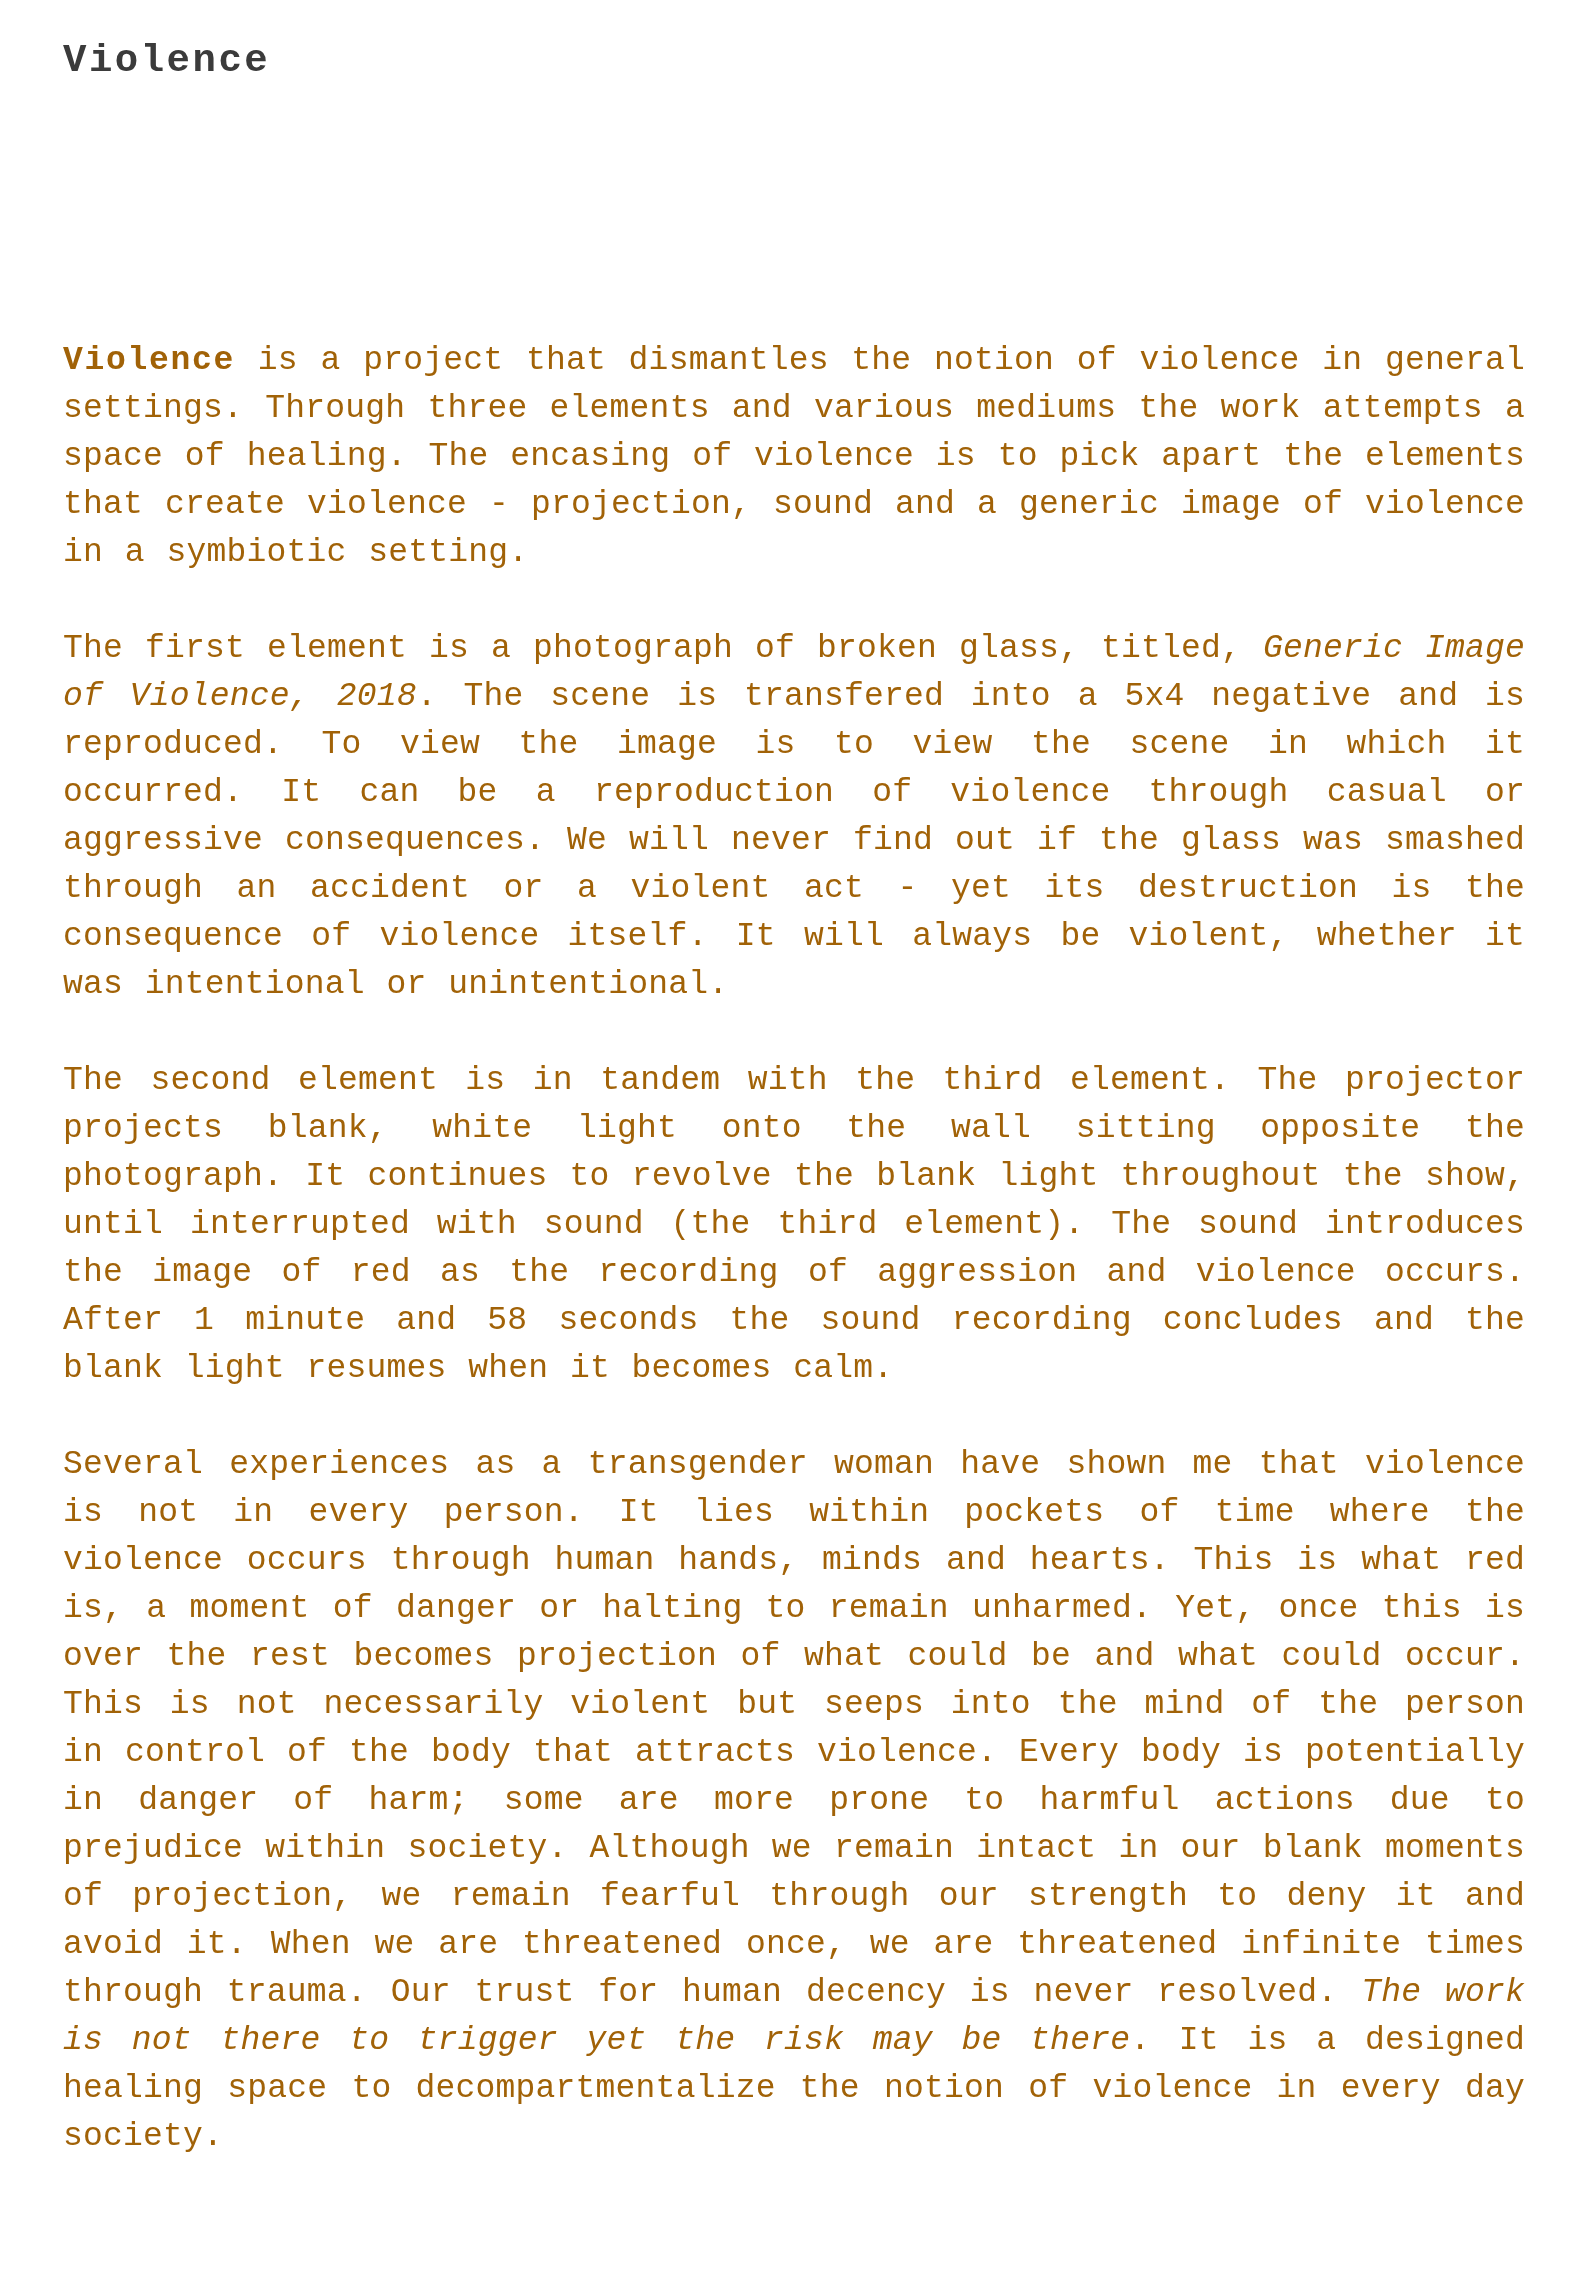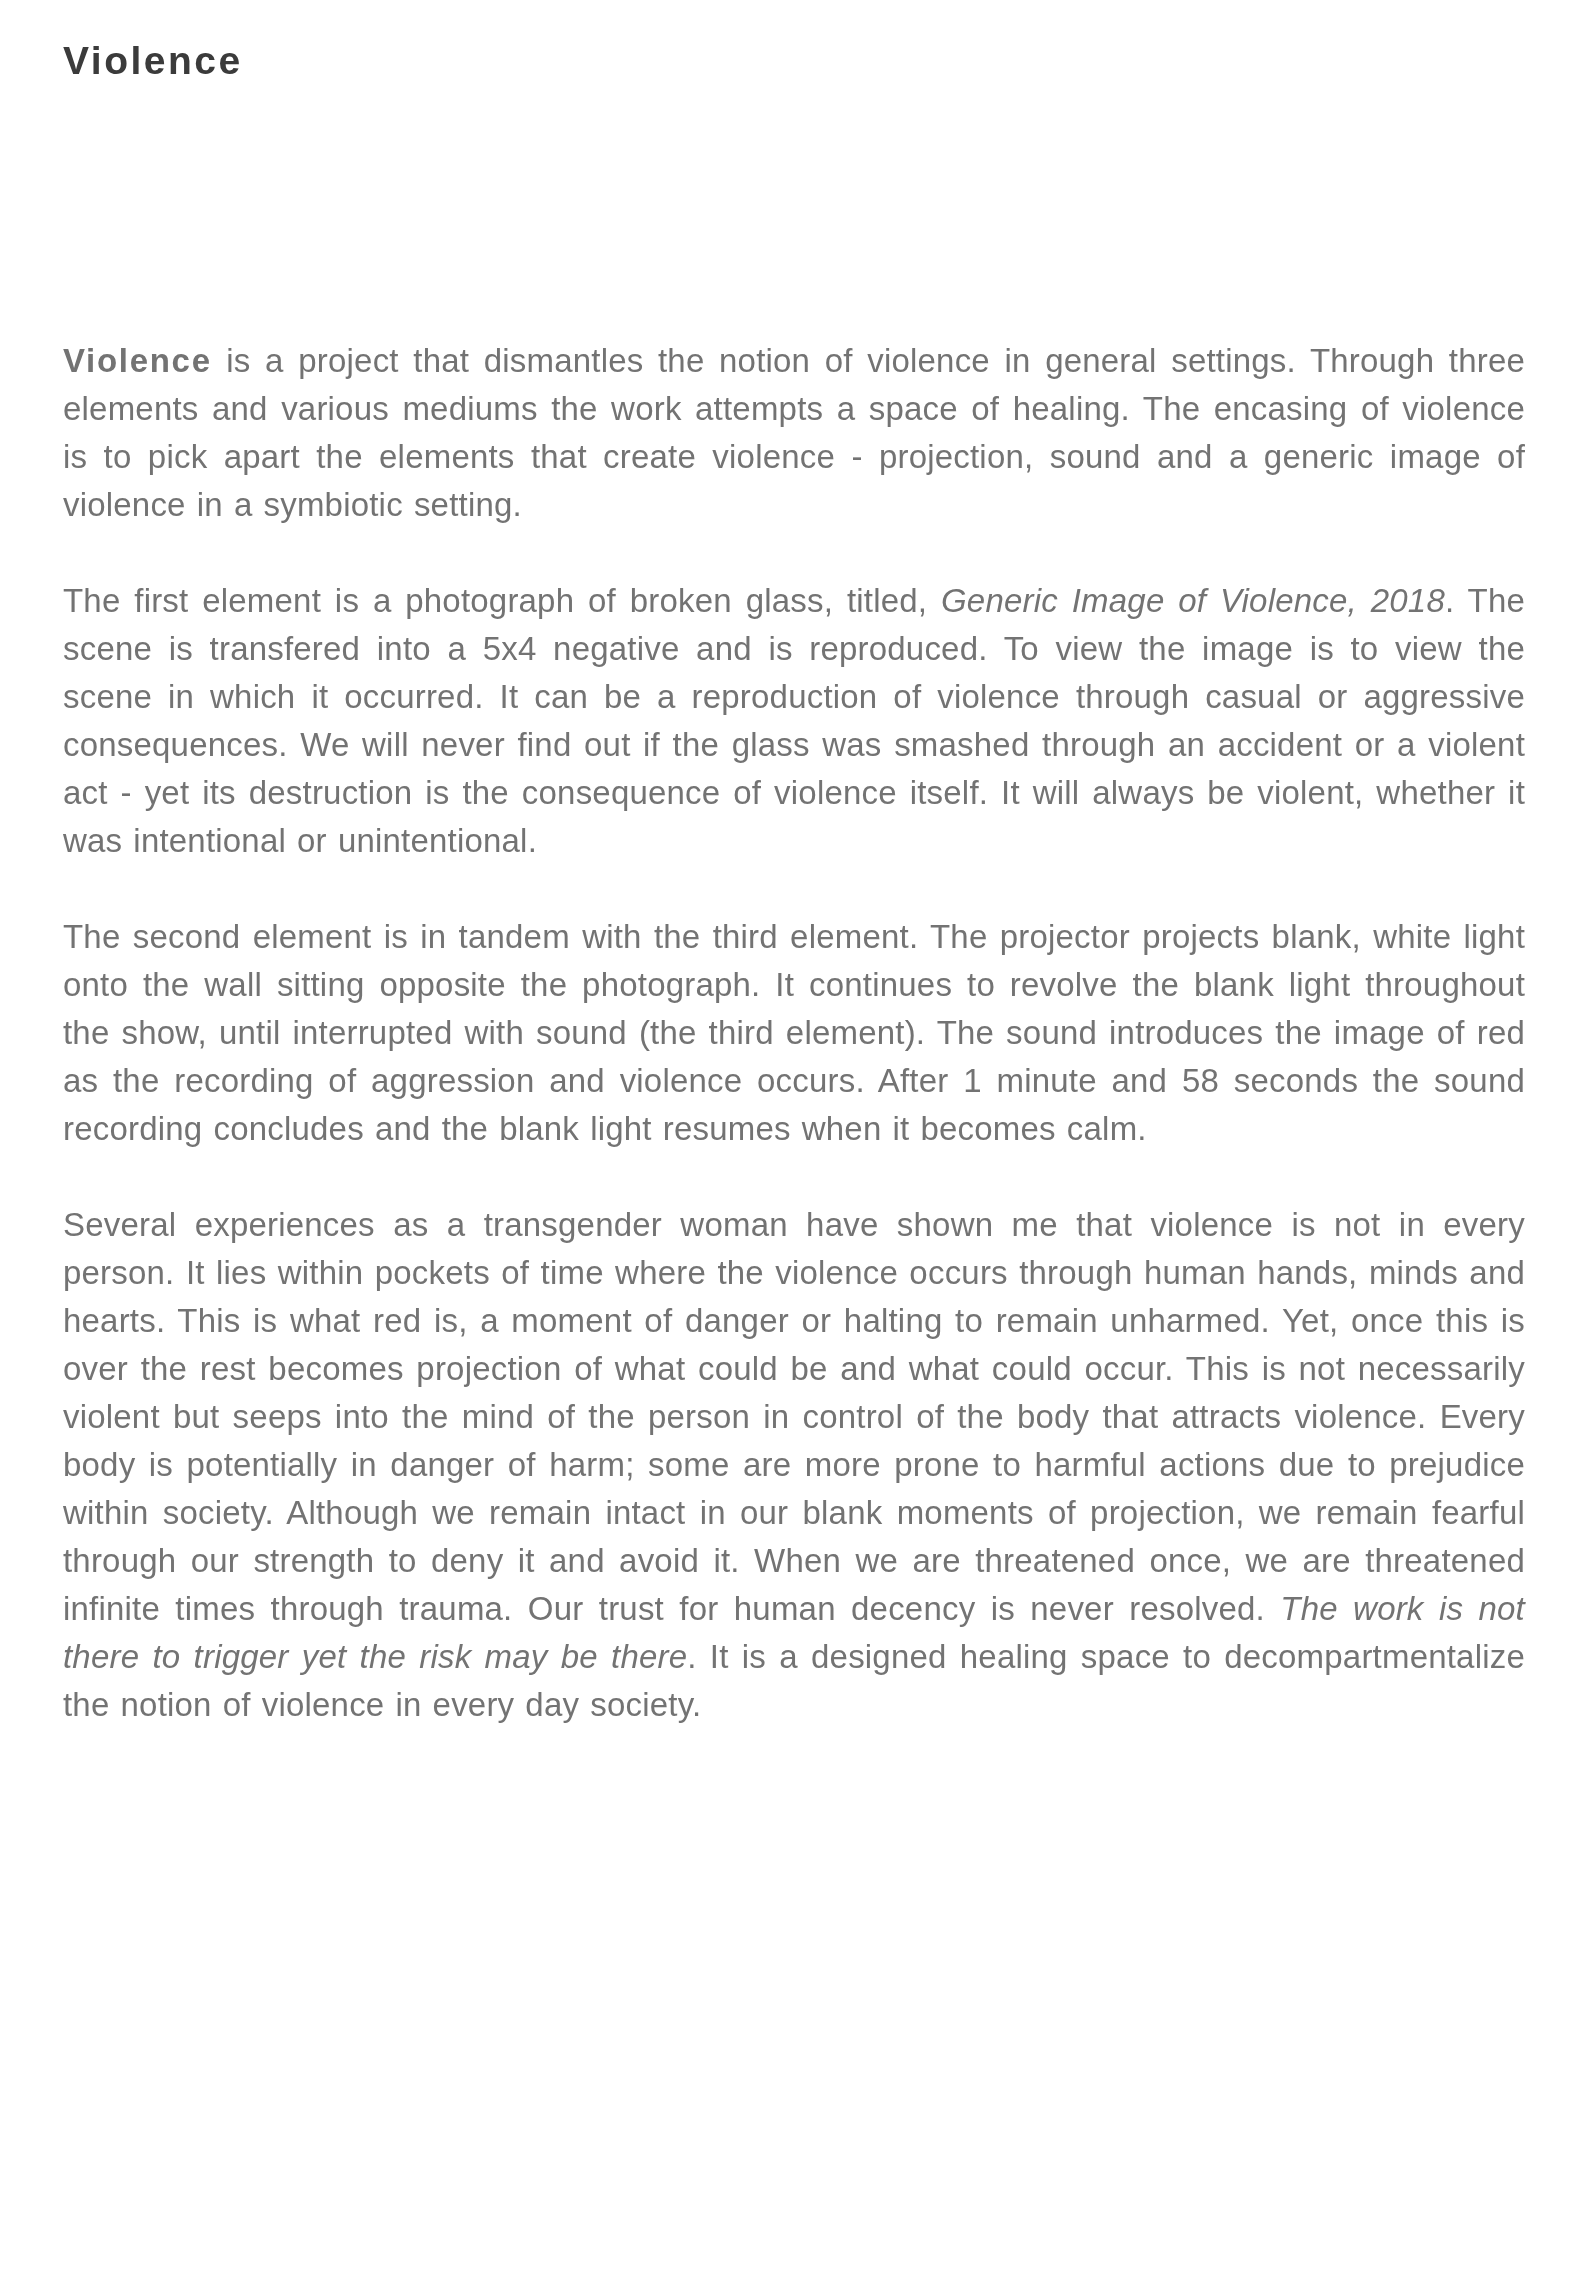--- a/index.html
+++ b/index.html
@@ -7,21 +7,21 @@
     padding: 0;
     background: #ffffff;
   }
   .page {
     position: relative;
     width: 1591px;
     min-height: 2295px;
     box-sizing: border-box;
     background: #ffffff;
     padding: 39px 66px 34px 63px;
-    font-family: Liberation Sans, sans-serif;
+    font-family: Liberation Mono, monospace;
     color: #404040;
   }
   .title {
     margin: 0;
     font-size: 39px;
     font-weight: 700;
     letter-spacing: 2.5px;
     color: #3b3b3b;
   }
   .author {
@@ -33,21 +33,21 @@
   .body-text {
     margin-top: 254px;
   }
   .para {
     margin: 0 0 48px 0;
     font-size: 33px;
     line-height: 48px;
     letter-spacing: 0.2px;
     word-spacing: 1.7px;
     text-align: justify;
-    color: #737373;
+    color: #a16207;
   }
   .para:last-child {
     margin-bottom: 16px;
   }
   .run-bold {
     font-weight: 700;
     letter-spacing: 1.7px;
   }
   .run-italic {
     font-style: italic;

